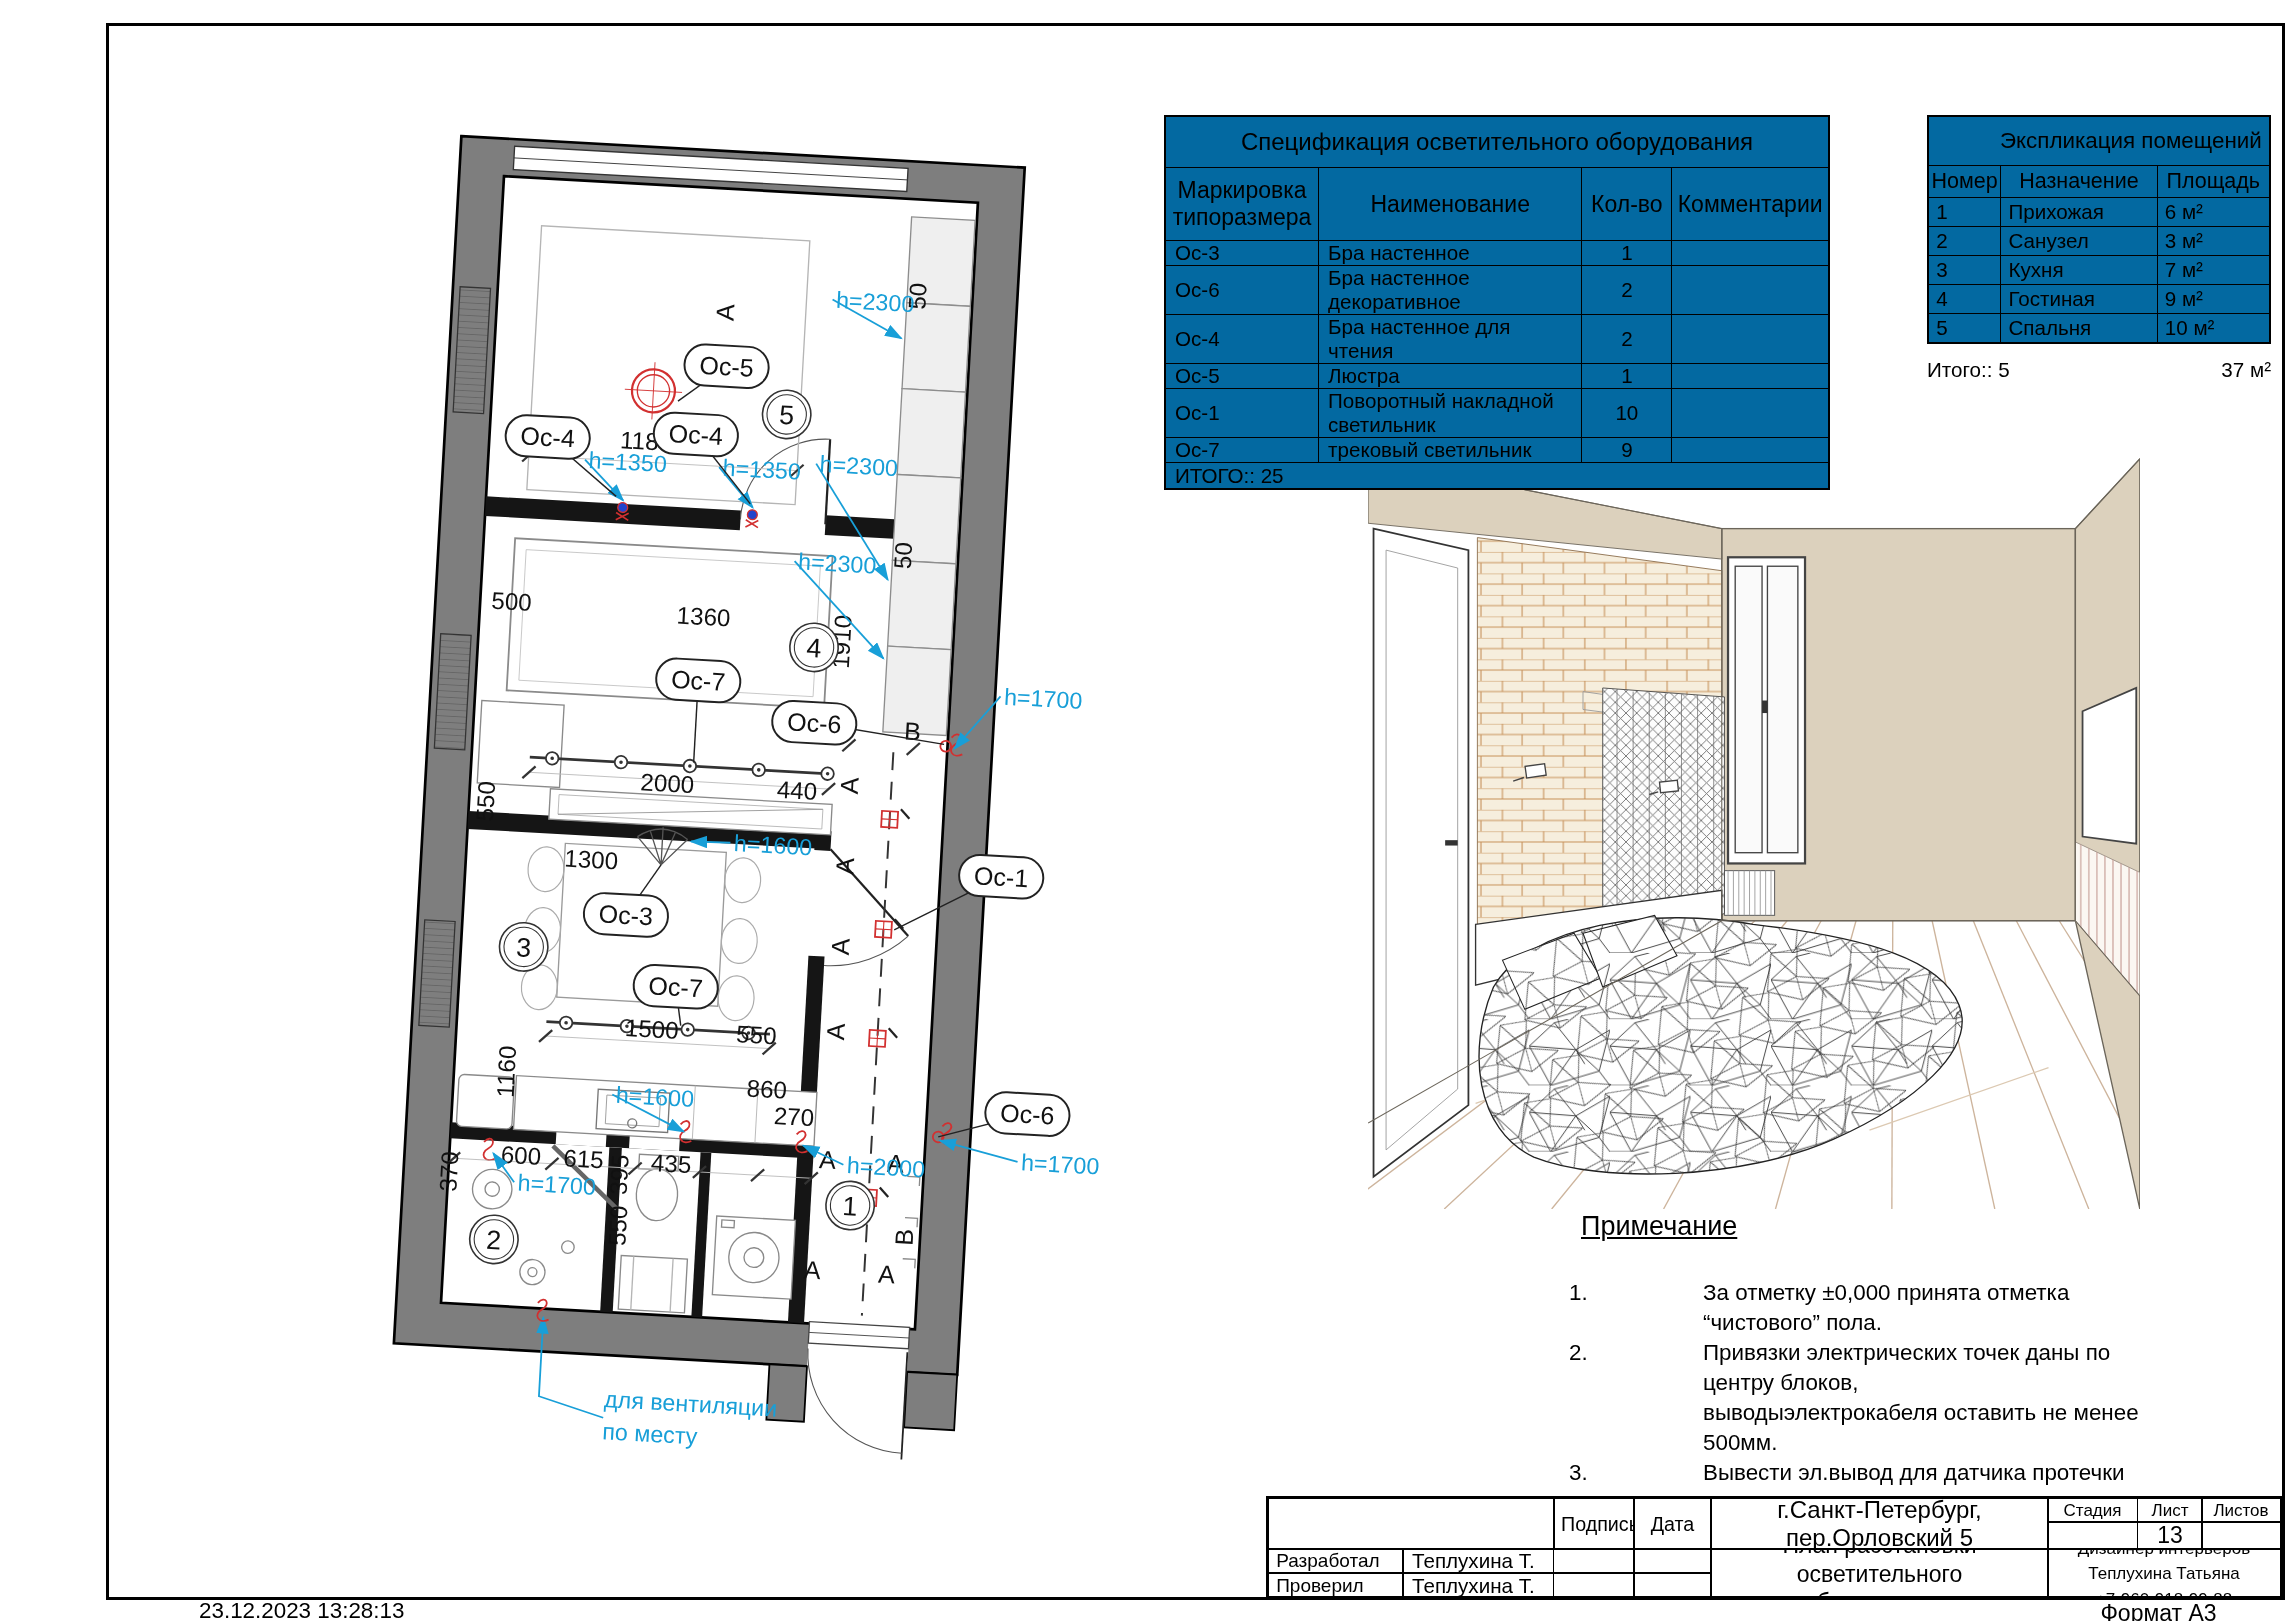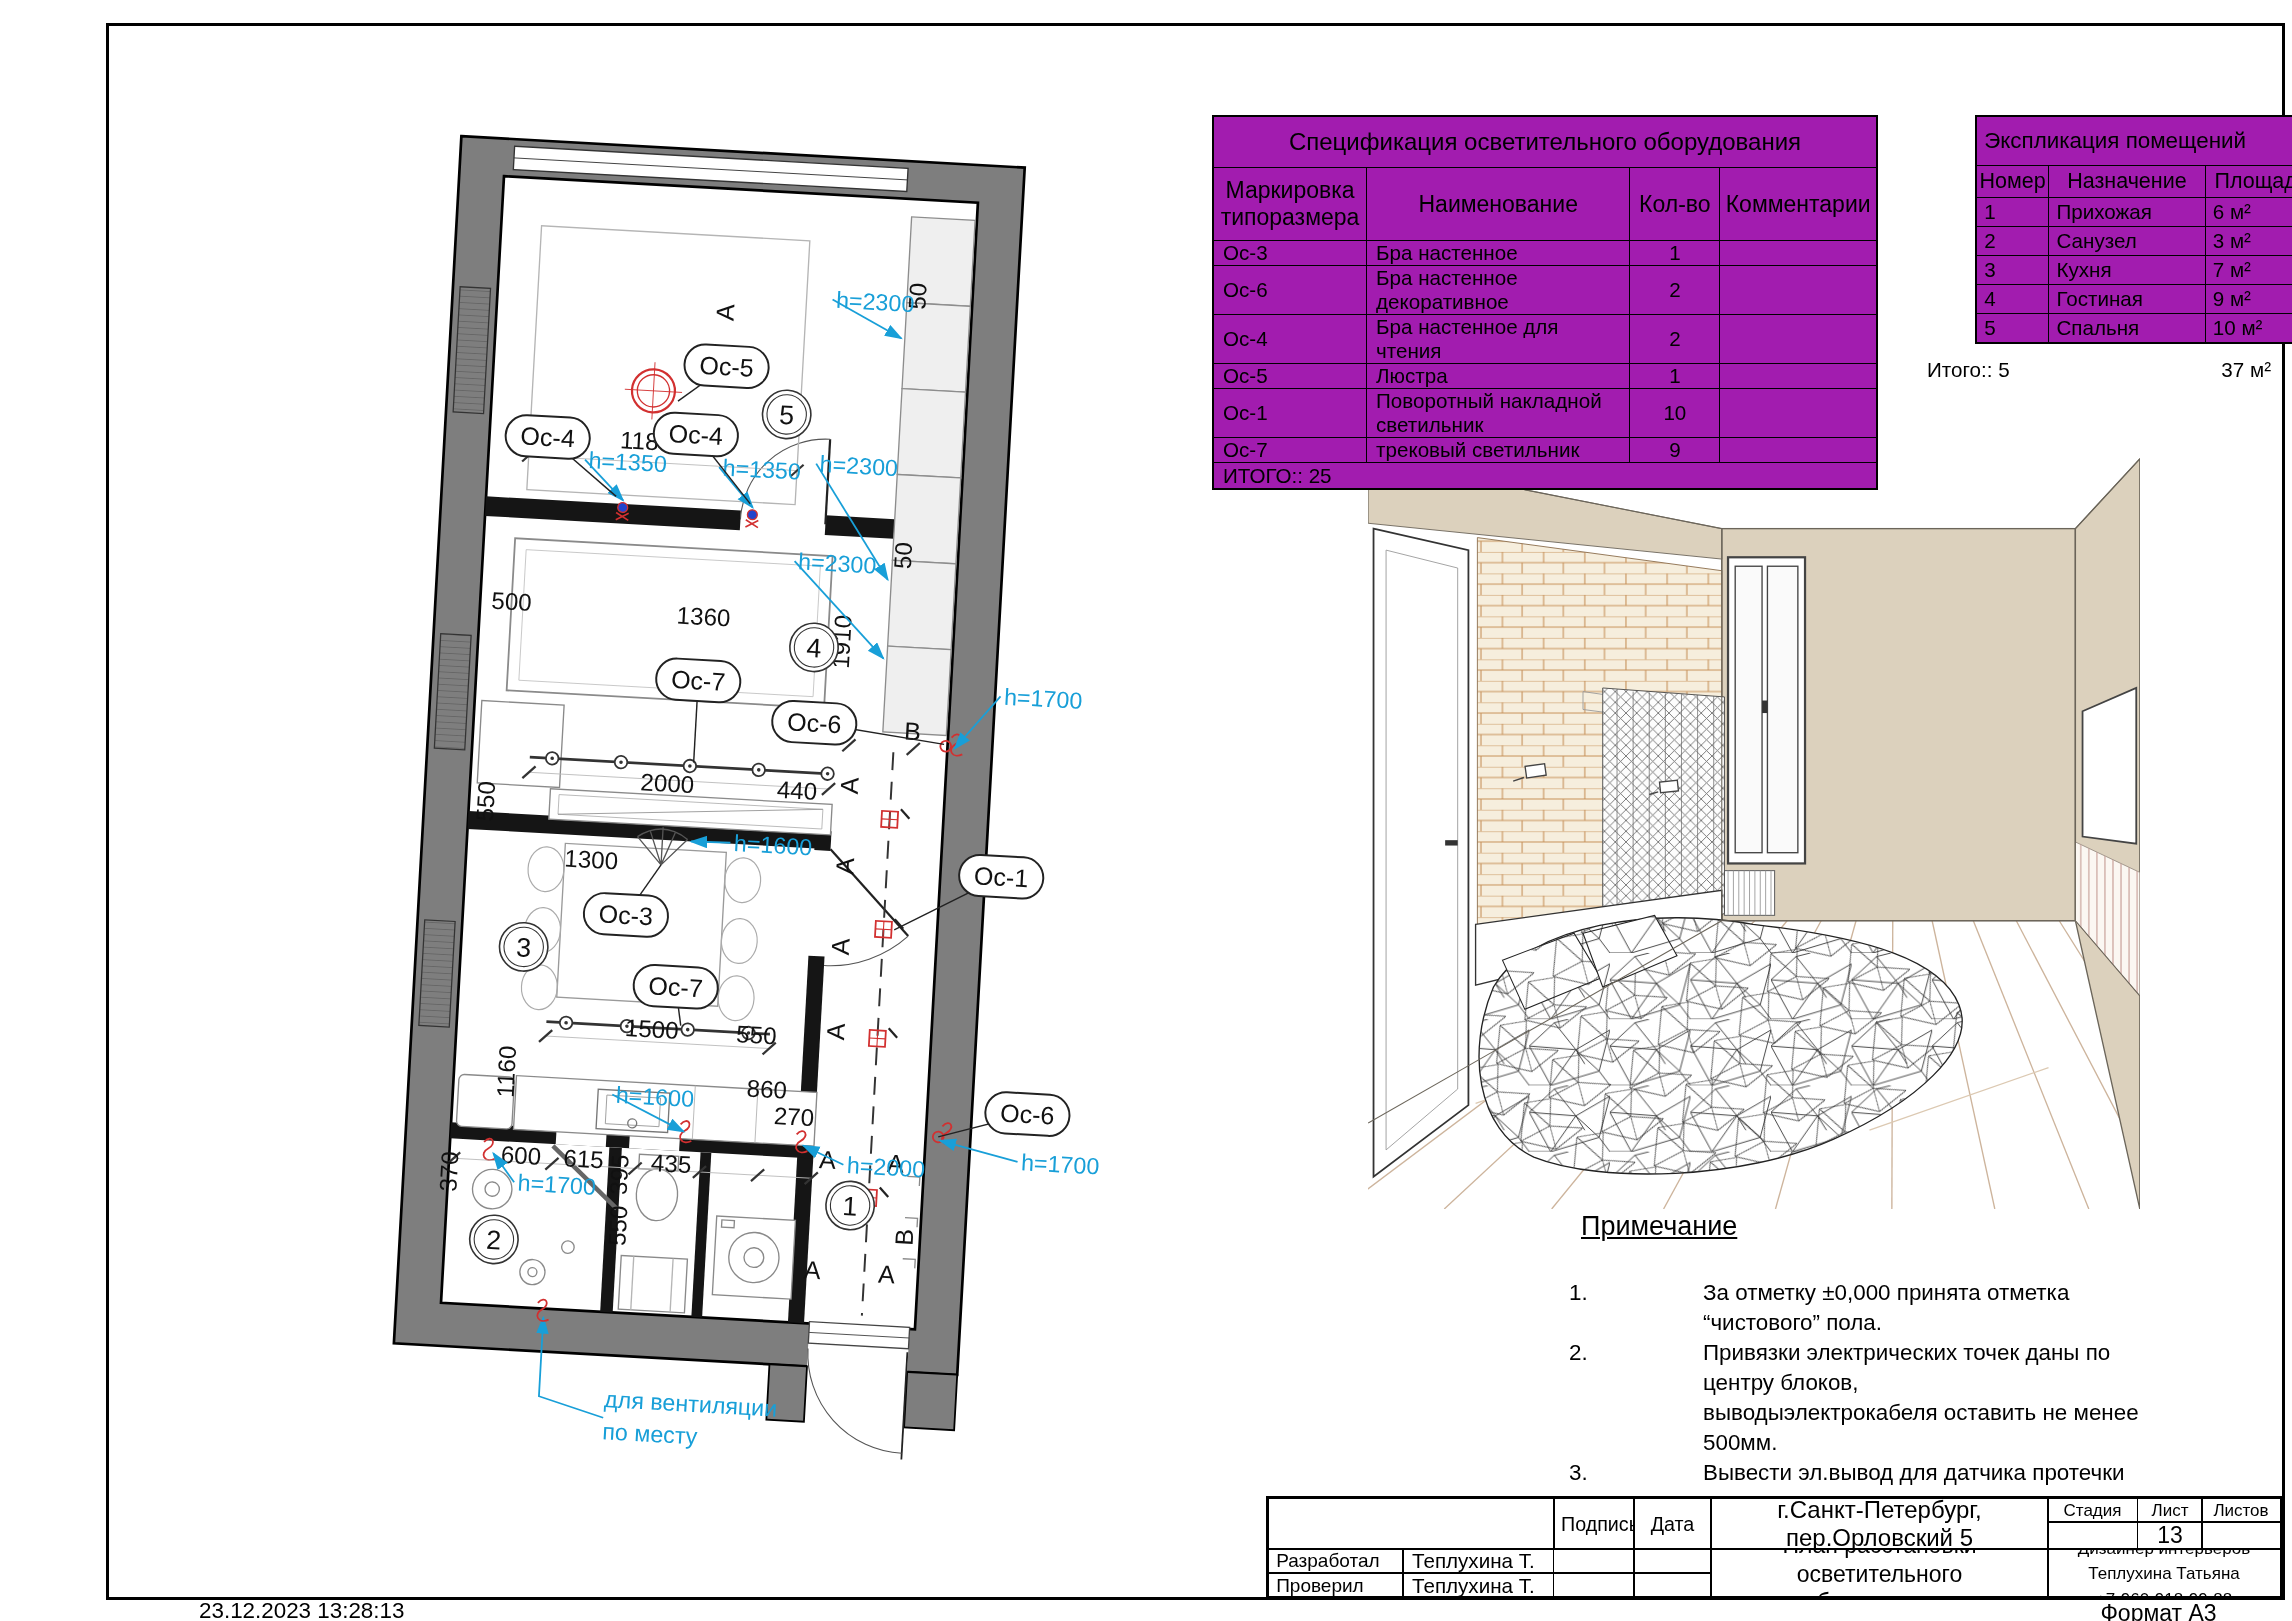--- a/index.html
+++ b/index.html
@@ -1,28 +1,28 @@
 <!DOCTYPE html>
 <html style="font-size:14.3px"><head>
 <meta charset="utf-8">
 <style>
   html,body{margin:0;padding:0;background:#fff;}
   body{width:2293px;height:1621px;position:relative;font-family:"Liberation Sans",sans-serif;color:#000;overflow:hidden;}
   #frame{position:absolute;left:106px;top:23px;width:2173px;height:1571px;border:3.6px solid #000;}
   
-  .gtable{border-collapse:collapse;background:#a21caf;margin-left:48px;}
+  .gtable{border-collapse:collapse;background:#0369a1;}
   .gtable td,.gtable th{border:1.8px solid #000;font-weight:normal;}
   #spec-table{position:absolute;left:1164px;top:115px;width:666px;border:2.7px solid #000;}
   #spec-table .ttl{font-size:24px;height:50px;text-align:center;}
   #spec-table th{font-size:23px;height:72px;text-align:center;vertical-align:middle;padding:0 5.4px;}
   #spec-table td{font-size:20.6px;height:24px;padding:0 9px;}
   #spec-table td.qty{text-align:center;}
   #spec-table td.total{font-size:20.6px;height:25px;}
   #rooms-table{position:absolute;left:1927px;top:115px;width:344px;border:2.7px solid #000;}
-  #rooms-table .ttl{font-size:22.4px;height:48px;text-align:left;}
+  #rooms-table .ttl{font-size:22.4px;height:48px;text-align:right;}
   #rooms-table th{font-size:21.5px;height:29px;text-align:center;}
   #rooms-table td{font-size:20.6px;height:28px;padding:0 7.2px;}
   #rooms-foot{position:absolute;left:1927px;top:333px;width:344px;display:flex;justify-content:space-between;font-size:20.6px;padding-top:5.4px;margin-top:20px;}
   
   #notes{position:absolute;left:1569px;top:1211px;width:591px;}
   #notes h3{font-size:27px;font-weight:normal;text-decoration:underline;margin:0 0 36px 12px;}
   .note-row{display:flex;font-size:22.4px;line-height:1.34;}
   .note-num{width:134px;flex:none;}
   .note-text{white-space:pre-line;flex:1;}
   

